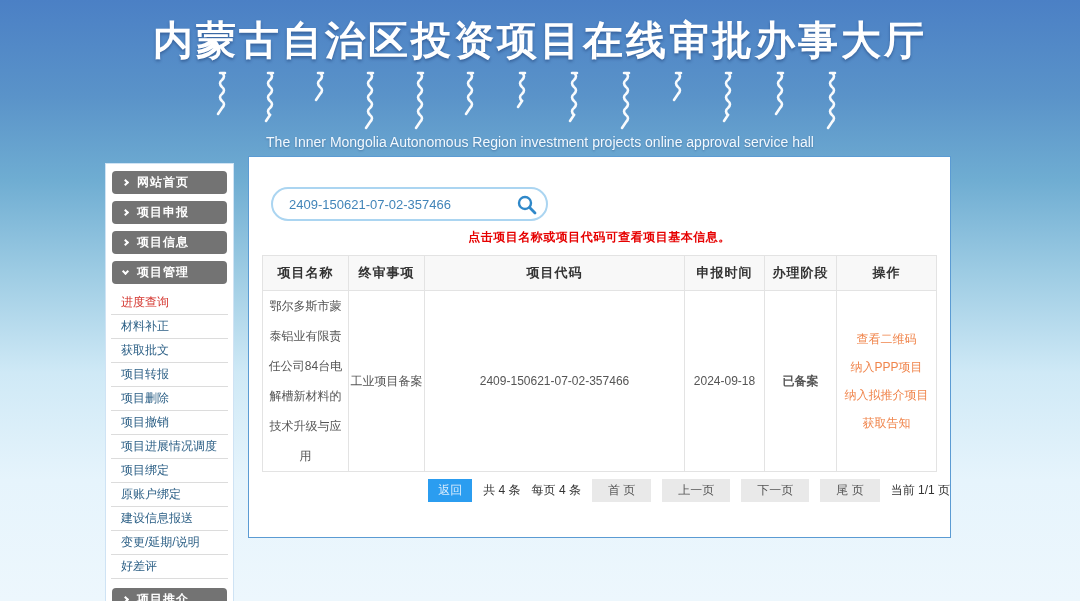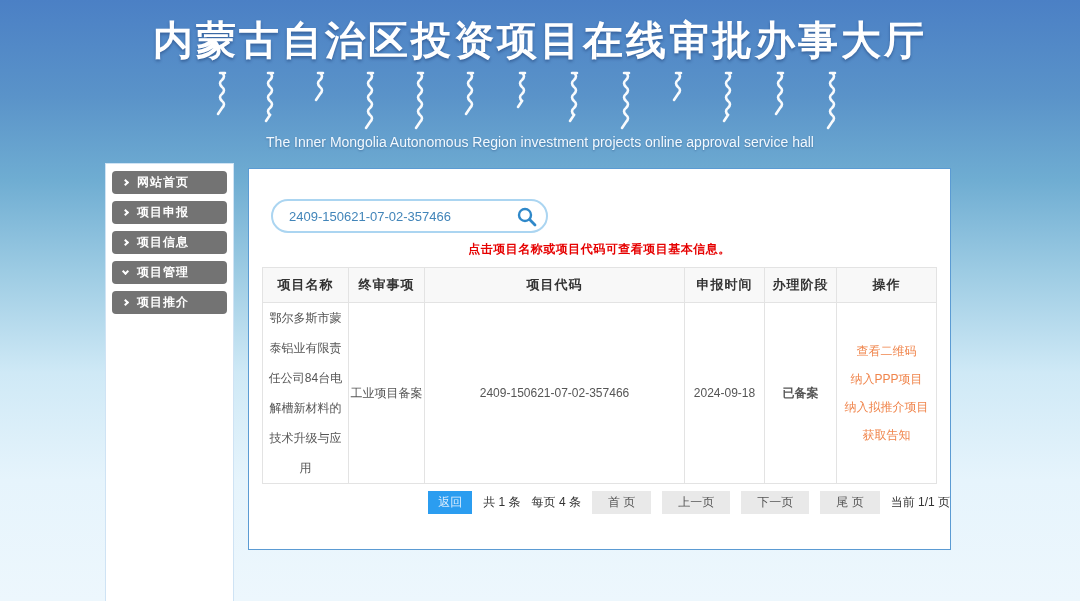--- a/index.html
+++ b/index.html
@@ -33,21 +33,21 @@
   .chev.down  { transform:rotate(45deg); margin-top:-2px; }
   .submenu { margin-top:2px; }
   .sub-item {
     height:24px; line-height:23px; font-size:12px; color:#2e6187; padding-left:10px;
     border-bottom:1px solid #dcdcdc; cursor:pointer; white-space:nowrap;
   }
   .sub-item.active { color:#d4332c; }
   .submenu + .nav-btn { margin-top:9px; }
   
   .panel {
-    position:absolute; left:248px; top:168px; width:703px; height:382px;
+    position:absolute; left:248px; top:156px; width:703px; height:382px;
     background:#ffffff; border:1px solid #5b9bd3;
   }
   .search-wrap { position:absolute; left:22px; top:30px; width:277px; height:34px; }
   .search-input {
     width:277px; height:34px; border:2px solid #abd5f1; border-radius:17px;
     padding:0 42px 0 16px; font-size:13px; color:#4285b9; outline:none;
     font-family:"Liberation Sans", sans-serif; background:#fff;
   }
   .search-btn {
     position:absolute; right:10px; top:7px; width:22px; height:22px; border:none;
@@ -111,20 +111,34 @@
     </div>
     <div class="nav-btn">
       <span class="chev right"></span>
       <span class="lbl">项目信息</span>
     </div>
     <div class="nav-btn">
       <span class="chev down"></span>
       <span class="lbl">项目管理</span>
     </div>
 
+    <div class="submenu">
+      <div class="sub-item active">进度查询</div>
+      <div class="sub-item">材料补正</div>
+      <div class="sub-item">获取批文</div>
+      <div class="sub-item">项目转报</div>
+      <div class="sub-item">项目删除</div>
+      <div class="sub-item">项目撤销</div>
+      <div class="sub-item">项目进展情况调度</div>
+      <div class="sub-item">项目绑定</div>
+      <div class="sub-item">原账户绑定</div>
+      <div class="sub-item">建设信息报送</div>
+      <div class="sub-item">变更/延期/说明</div>
+      <div class="sub-item">好差评</div>
+    </div>
 
     <div class="nav-btn">
       <span class="chev right"></span>
       <span class="lbl">项目推介</span>
     </div>
   </div>
 
   <div class="panel">
 
     <div class="search-wrap">
@@ -170,21 +184,21 @@
             <a>纳入PPP项目</a>
             <a>纳入拟推介项目</a>
             <a>获取告知</a>
           </td>
         </tr>
       </tbody>
     </table>
 
     <div class="pager">
       <button class="pg-back">返回</button>
-      <span class="pg-text">共 1 条</span>
+      <span class="pg-text">共 4 条</span>
       <span class="pg-text">每页 4 条</span>
       <button class="pg-btn">首 页</button>
       <button class="pg-btn">上一页</button>
       <button class="pg-btn">下一页</button>
       <button class="pg-btn">尾 页</button>
       <span class="pg-text">当前 1/1 页</span>
     </div>
 
   </div>
 </div>

